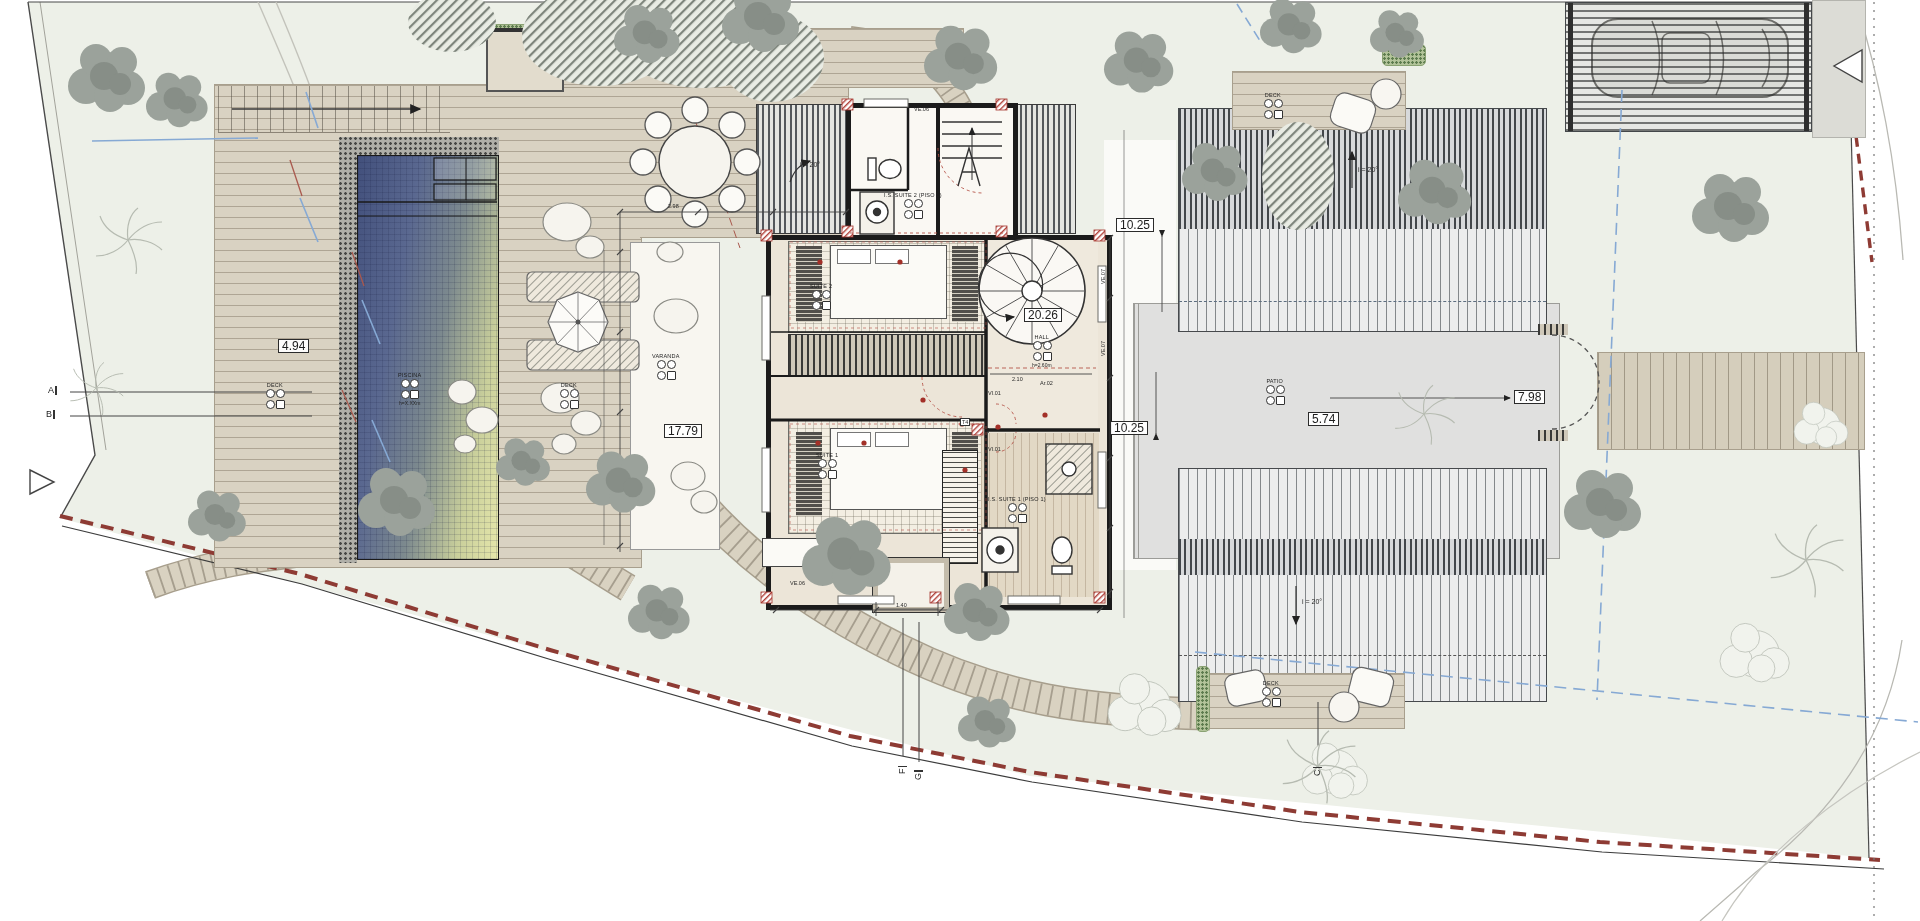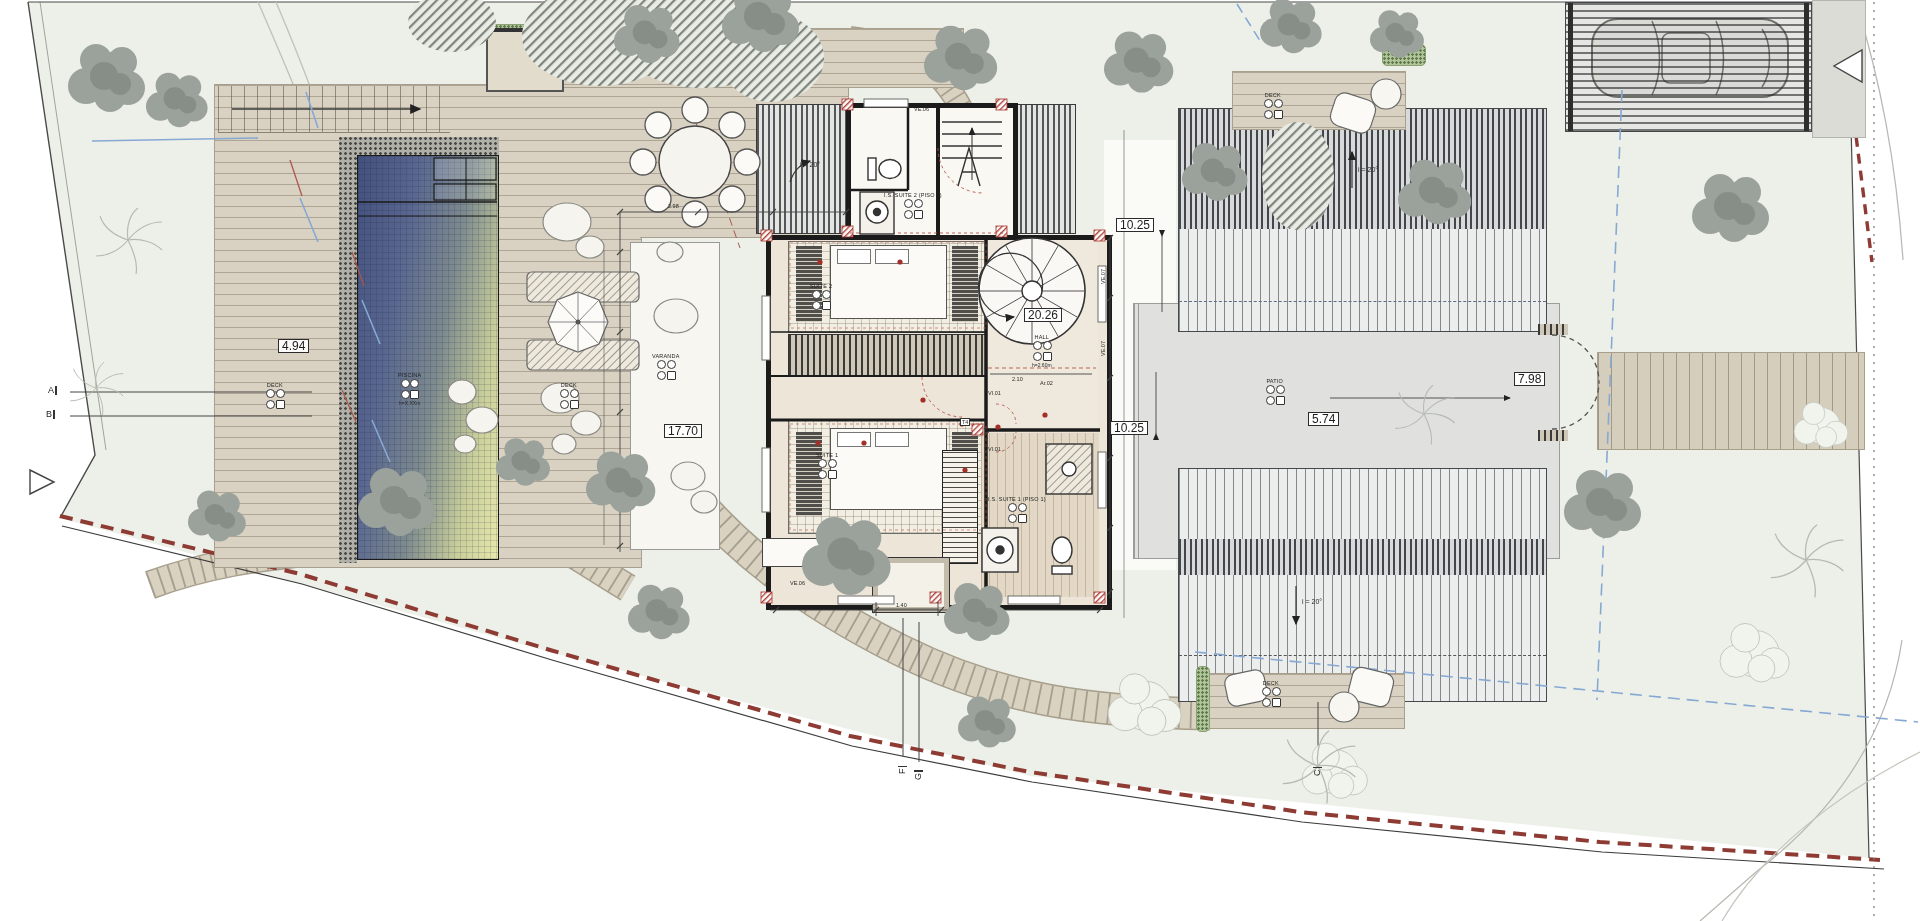--- a/index.html
+++ b/index.html
@@ -536,21 +536,21 @@
   </div>
   <div class="abs sym-cluster" style="left:652px;top:353px">
     <div class="sym-title">VARANDA</div>
     <div class="sym-grid">
         <i></i>
         <i></i>
         <i></i>
         <i class="s"></i>
       </div>
   </div>
-  <div class="abs dimbox" style="left:664px;top:424px">17.70</div>
+  <div class="abs dimbox" style="left:664px;top:424px">17.79</div>
 
   <div class="abs sym-cluster" style="left:810px;top:283px">
     <div class="sym-title">SUITE 2</div>
     <div class="sym-grid">
         <i></i>
         <i></i>
         <i></i>
         <i class="s"></i>
       </div>
   </div>
@@ -598,21 +598,21 @@
     <div class="sym-grid">
         <i></i>
         <i></i>
         <i></i>
         <i class="s"></i>
       </div>
   </div>
   <div class="abs dimbox" style="left:1308px;top:412px">5.74</div>
   <div class="abs dimbox" style="left:1116px;top:218px">10.25</div>
   <div class="abs dimbox" style="left:1110px;top:421px">10.25</div>
-  <div class="abs dimbox" style="left:1514px;top:372px">7.98</div>
+  <div class="abs dimbox" style="left:1514px;top:390px">7.98</div>
 
   <div class="abs sym-cluster" style="left:1264px;top:92px">
     <div class="sym-title">DECK</div>
     <div class="sym-grid">
         <i></i>
         <i></i>
         <i></i>
         <i class="s"></i>
       </div>
   </div>

